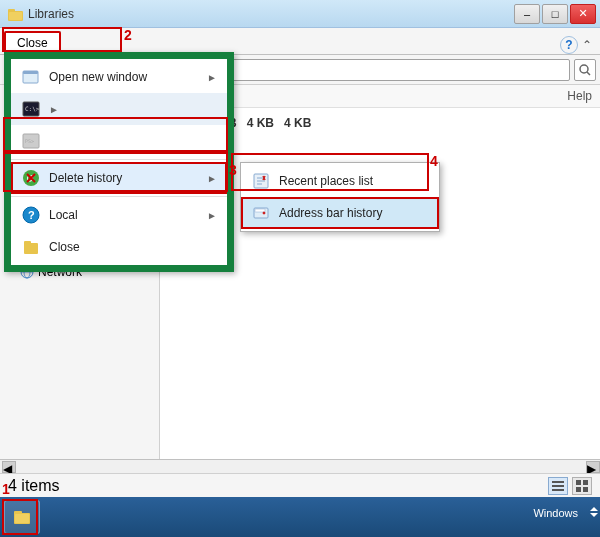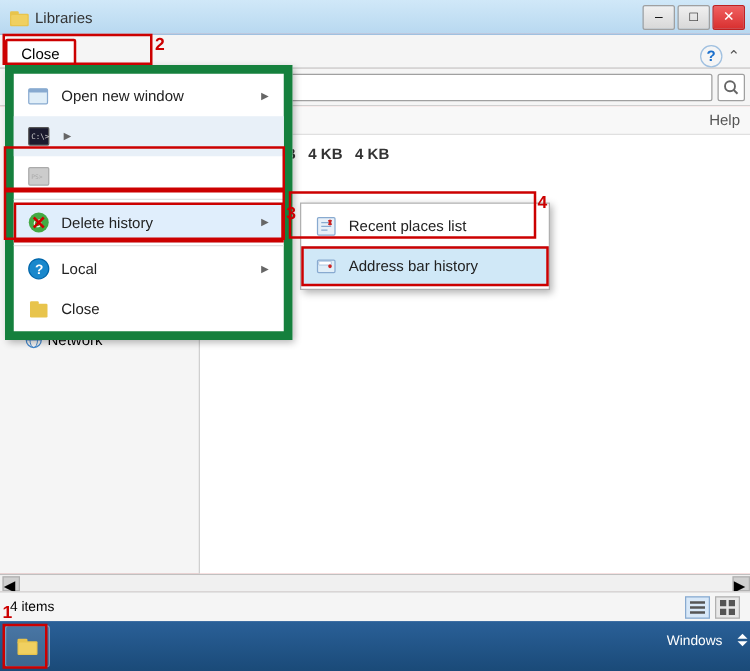--- a/index.html
+++ b/index.html
@@ -216,21 +216,21 @@
 
     
     .status-bar {
       height: 24px;
       background: #f5f5f5;
       border-top: 1px solid #d0d0d0;
       display: flex;
       align-items: center;
       justify-content: space-between;
       padding: 0 8px;
-      font-size: 11px;
+      font-size: 16px;
     }
 
     
     .taskbar {
       position: absolute;
       bottom: 0; left: 0; right: 0;
       height: 40px;
       background: linear-gradient(to bottom, #2a6098, #1a4a78);
       display: flex;
       align-items: center;

